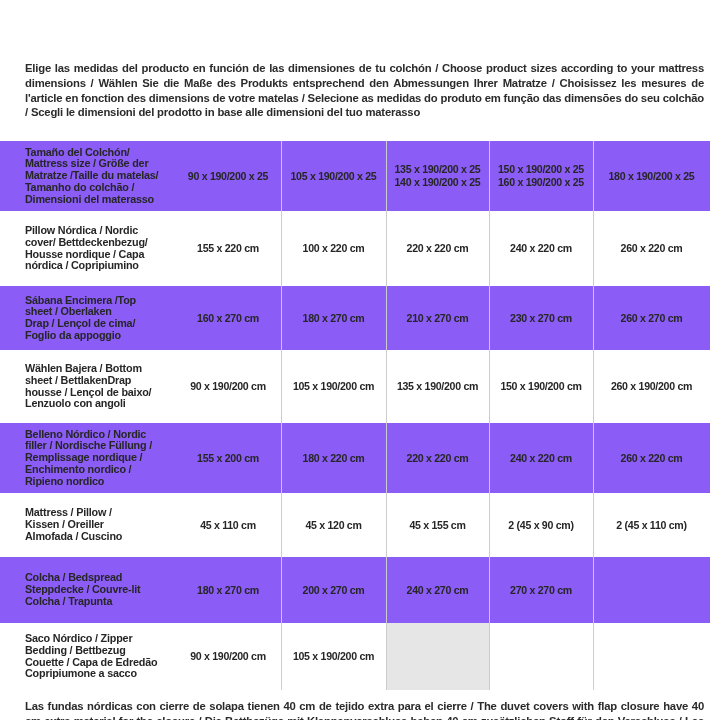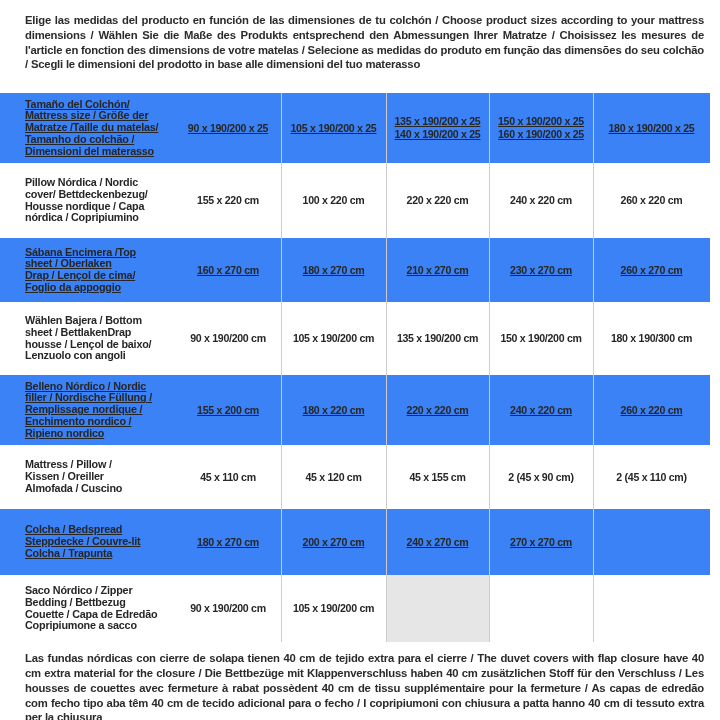--- a/index.html
+++ b/index.html
@@ -3,21 +3,21 @@
 <meta charset="utf-8">
 <style>
   html,body{margin:0;padding:0;}
   body{
     width:720px;height:720px;
     background:#ffffff;
     font-family:"Liberation Sans", sans-serif;
     color:#262626;
     overflow:hidden;
   }
-  .page{width:720px;height:636px;position:relative;}
+  .page{width:720px;height:636px;position:relative;margin-top:48px;}
 
   
   .blurb{
     font-weight:bold;
     font-size:11.3px;
     line-height:14.8px;
     letter-spacing:-0.2px;
     text-align:justify;
     margin:0;
     padding:13px 16px 0 25px;
@@ -45,21 +45,21 @@
   .vline.v2{left:386px;}
   .vline.v3{left:489px;}
   .vline.v4{left:593px;}
 
   .rows{position:relative;z-index:1;}
   .trow{
     display:grid;
     grid-template-columns:175px 106px 105px 103px 104px 117px;
     align-items:center;
   }
-  .trow.shaded{background:#3b82f6;text-decoration:underline;}
+  .trow.shaded{background:#8b5cf6;}
   .rows .trow:nth-child(1){min-height:70px;}
   .rows .trow:nth-child(2){min-height:75px;}
   .rows .trow:nth-child(3){min-height:64px;}
   .rows .trow:nth-child(4){min-height:73px;}
   .rows .trow:nth-child(5){min-height:70px;}
   .rows .trow:nth-child(6){min-height:64px;}
   .rows .trow:nth-child(7){min-height:66px;}
   .rows .trow:nth-child(8){min-height:67px;}
 
   .cell{padding:4px 0;}
@@ -182,21 +182,21 @@
           <div class="cell value-cell">
             <div>105 x 190/200 cm</div>
           </div>
           <div class="cell value-cell">
             <div>135 x 190/200 cm</div>
           </div>
           <div class="cell value-cell">
             <div>150 x 190/200 cm</div>
           </div>
           <div class="cell value-cell">
-            <div>180 x 190/300 cm</div>
+            <div>260 x 190/200 cm</div>
           </div>
         </div>
         <div class="trow shaded">
           <div class="cell label-cell">
             <div>Belleno Nórdico / Nordic</div>
             <div>filler / Nordische Füllung /</div>
             <div>Remplissage nordique /</div>
             <div>Enchimento nordico /</div>
             <div>Ripieno nordico</div>
           </div>

